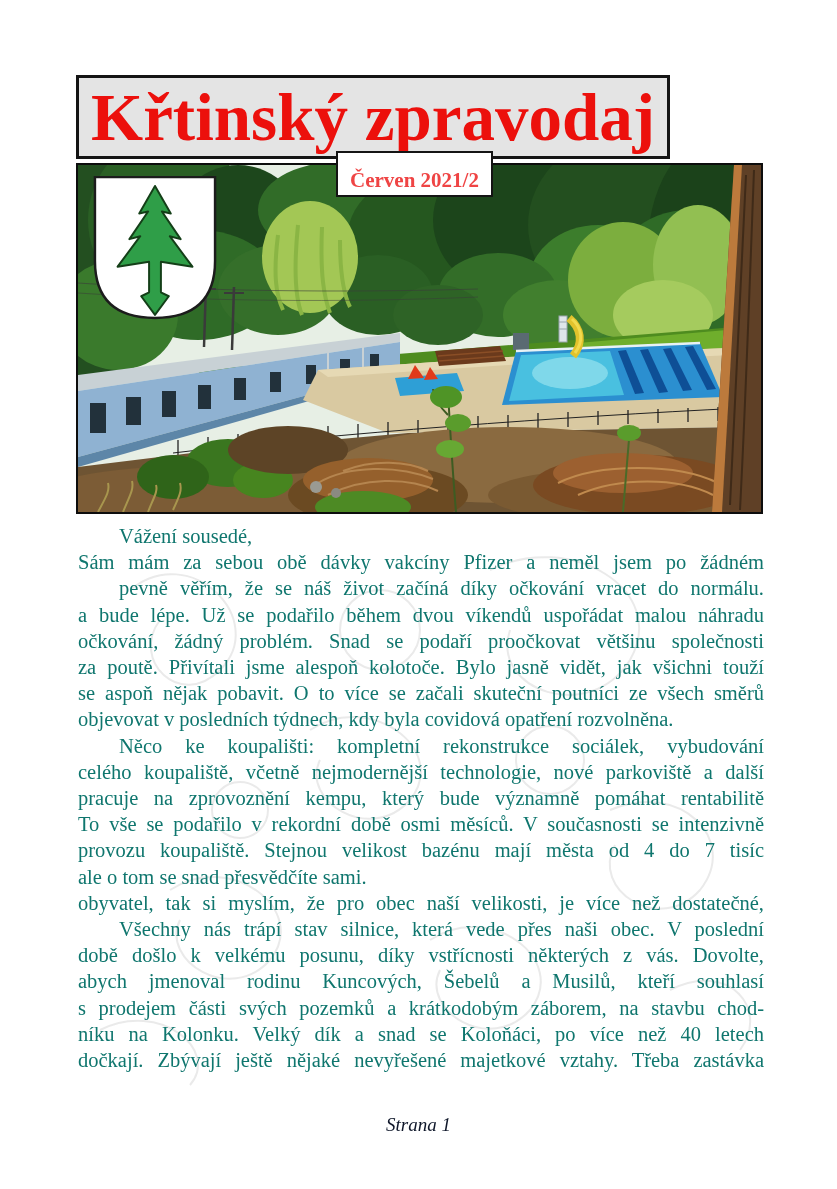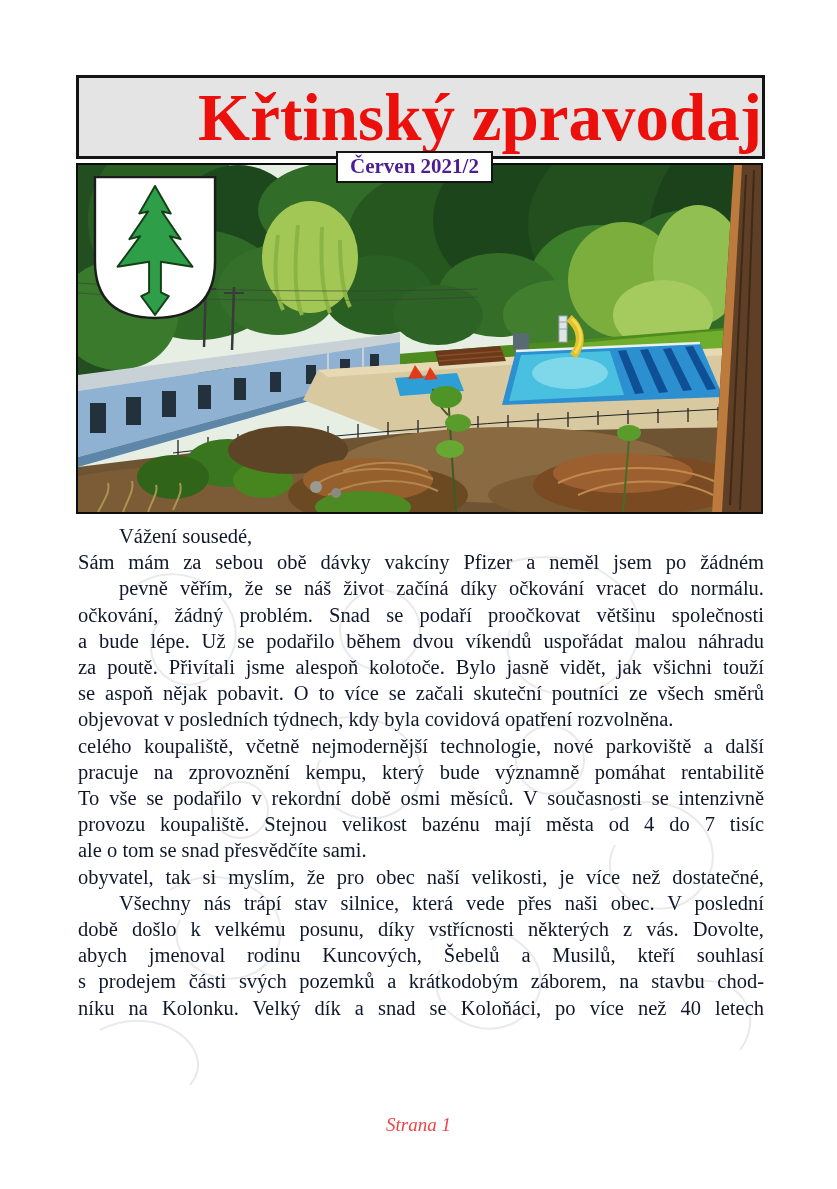--- a/index.html
+++ b/index.html
@@ -8,67 +8,67 @@
     position: relative;
     width: 837px; height: 1189px;
     margin: 0 auto;
     background: #ffffff;
     font-family: "Liberation Serif", "DejaVu Serif", serif;
     overflow: hidden;
   }
   
   .masthead {
     position: absolute; left: 76px; top: 75px;
-    width: 689px; height: 84px;
+    width: 594px; height: 84px;
     background: #e4e4e4;
     border: 3px solid #141414;
-    display: flex; align-items: center; justify-content: flex-end;
+    display: flex; align-items: center; justify-content: center;
   }
   .masthead h1 {
     font-size: 67px; font-weight: bold; line-height: 76px;
     color: #ec100c; letter-spacing: 0px; white-space: nowrap;
   }
   .issue-badge {
     position: absolute; left: 336px; top: 151px; z-index: 5;
     background: #ffffff; border: 2px solid #141414;
-    padding: 1px 12px 2px 12px;
-    font-size: 21px; font-weight: bold; color: #4c1d95;
+    padding: 15px 12px 2px 12px;
+    font-size: 21px; font-weight: bold; color: #ef4444;
     white-space: nowrap;
   }
   
   .photo-frame {
     position: absolute; left: 76px; top: 163px;
     width: 687px; height: 351px;
     border: 2px solid #0d0d0d;
     background: #e7efe5;
     overflow: hidden;
   }
   .photo-frame > svg.scene { position: absolute; left: 0; top: 0; width: 100%; height: 100%; }
   .emblem {
     position: absolute; left: 13px; top: 9px;
     width: 128px; height: 148px;
   }
   
   .article {
     position: absolute; left: 78px; top: 523px;
     width: 686px;
-    font-size: 20.5px; line-height: 26.2px; color: #0f172a;
+    font-size: 20.5px; line-height: 26.2px; color: #0f766e;
     z-index: 2;
   }
   .line { width: 100%; text-align: justify; text-align-last: justify; white-space: normal; }
   .line.last { text-align-last: left; }
   .line.first { text-indent: 41px; }
   .watermark {
     position: absolute; left: 70px; top: 510px; width: 700px; height: 600px;
     z-index: 1; pointer-events: none; opacity: 0.55;
   }
   
   .page-footer {
     position: absolute; left: 0; top: 1114px; width: 837px;
-    text-align: center; font-size: 19px; font-style: italic; color: #ef4444;
+    text-align: center; font-size: 19px; font-style: italic; color: #0f172a;
   }
 </style>
 </head>
 <body>
 
 <div class="page">
 
   <svg class="watermark" viewBox="0 0 700 600">
     <g fill="none" stroke="#d9d9d9" stroke-width="2">
       <path d="M60,80 C120,30 200,110 150,160 C110,200 60,150 90,110"></path>
@@ -266,40 +266,42 @@
   </figure>
 
   <main class="article">
     <div id="paragraphs">
         <div>
           <div class="line first last">Vážení sousedé,</div>
         </div>
         <div>
           <div class="line">Sám mám za sebou obě dávky vakcíny Pfizer a neměl jsem po žádném</div>
           <div class="line first">pevně věřím, že se náš život začíná díky očkování vracet do normálu.</div>
+          <div class="line">a bude lépe. Už se podařilo během dvou víkendů uspořádat malou náhradu</div>
           <div class="line">očkování, žádný problém. Snad se podaří proočkovat většinu společnosti</div>
-          <div class="line">a bude lépe. Už se podařilo během dvou víkendů uspořádat malou náhradu</div>
           <div class="line">za poutě. Přivítali jsme alespoň kolotoče. Bylo jasně vidět, jak všichni touží</div>
           <div class="line">se aspoň nějak pobavit. O to více se začali skuteční poutníci ze všech směrů</div>
           <div class="line last">objevovat v posledních týdnech, kdy byla covidová opatření rozvolněna.</div>
         </div>
         <div>
+          <div class="line first">Něco ke koupališti: kompletní rekonstrukce sociálek, vybudování</div>
           <div class="line">celého koupaliště, včetně nejmodernější technologie, nové parkoviště a další</div>
           <div class="line">pracuje na zprovoznění kempu, který bude významně pomáhat rentabilitě</div>
           <div class="line">To vše se podařilo v rekordní době osmi měsíců. V současnosti se intenzivně</div>
           <div class="line">provozu koupaliště. Stejnou velikost bazénu mají města od 4 do 7 tisíc</div>
           <div class="line last">ale o tom se snad přesvědčíte sami.</div>
           <div class="line">obyvatel, tak si myslím, že pro obec naší velikosti, je více než dostatečné,</div>
         </div>
         <div>
           <div class="line first">Všechny nás trápí stav silnice, která vede přes naši obec. V poslední</div>
           <div class="line">době došlo k velkému posunu, díky vstřícnosti některých z vás. Dovolte,</div>
           <div class="line">abych jmenoval rodinu Kuncových, Šebelů a Musilů, kteří souhlasí</div>
           <div class="line">s prodejem části svých pozemků a krátkodobým záborem, na stavbu chod-</div>
           <div class="line">níku na Kolonku. Velký dík a snad se Koloňáci, po více než 40 letech</div>
+          <div class="line">dočkají. Zbývají ještě nějaké nevyřešené majetkové vztahy. Třeba zastávka</div>
         </div>
       </div>
   </main>
 
   <footer class="page-footer">
     <span>Strana 1</span>
   </footer>
 
 </div>
 

